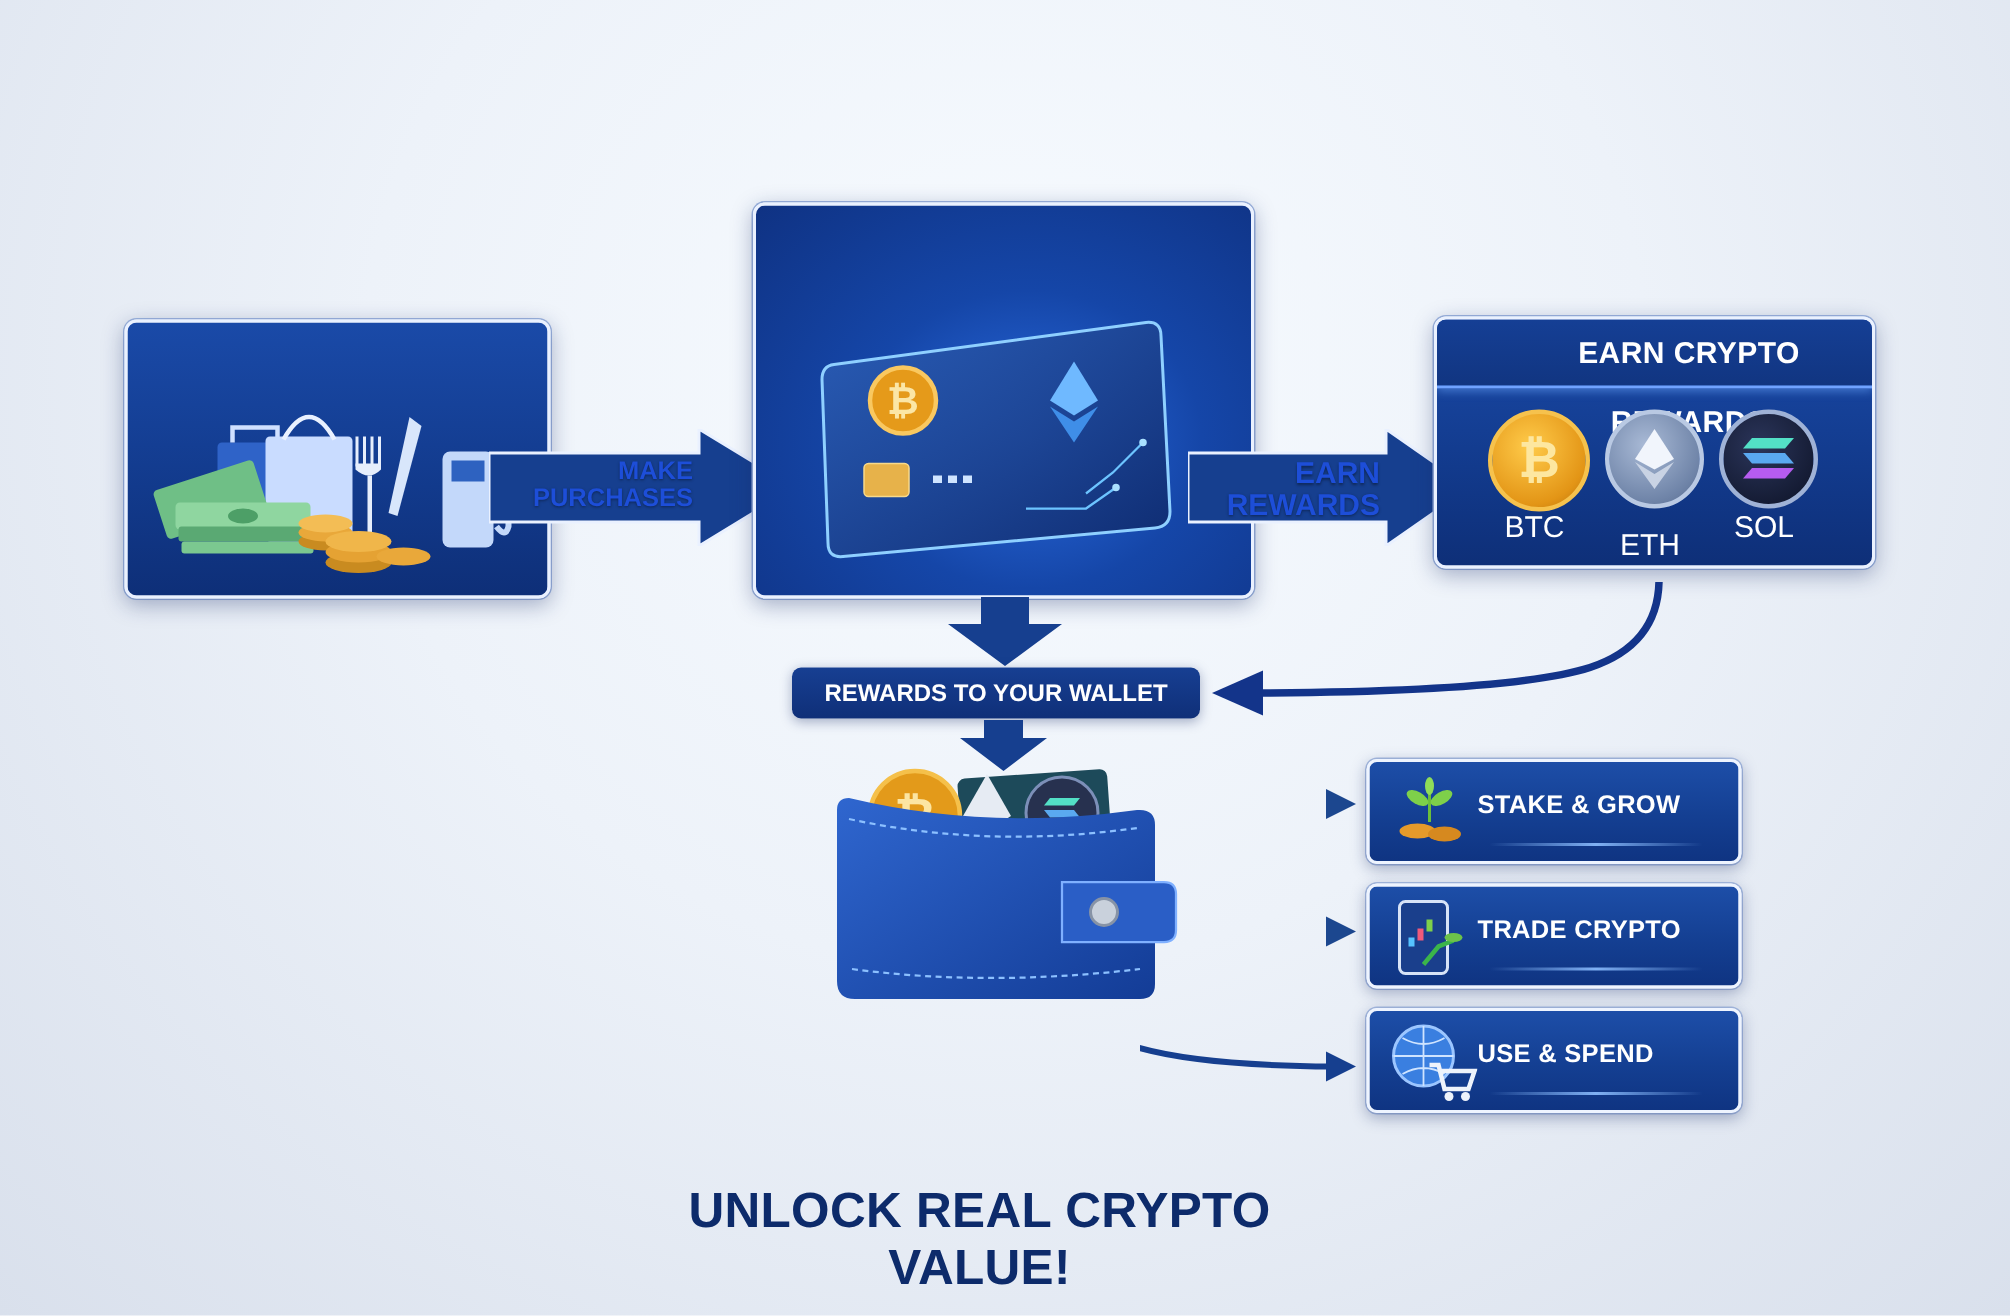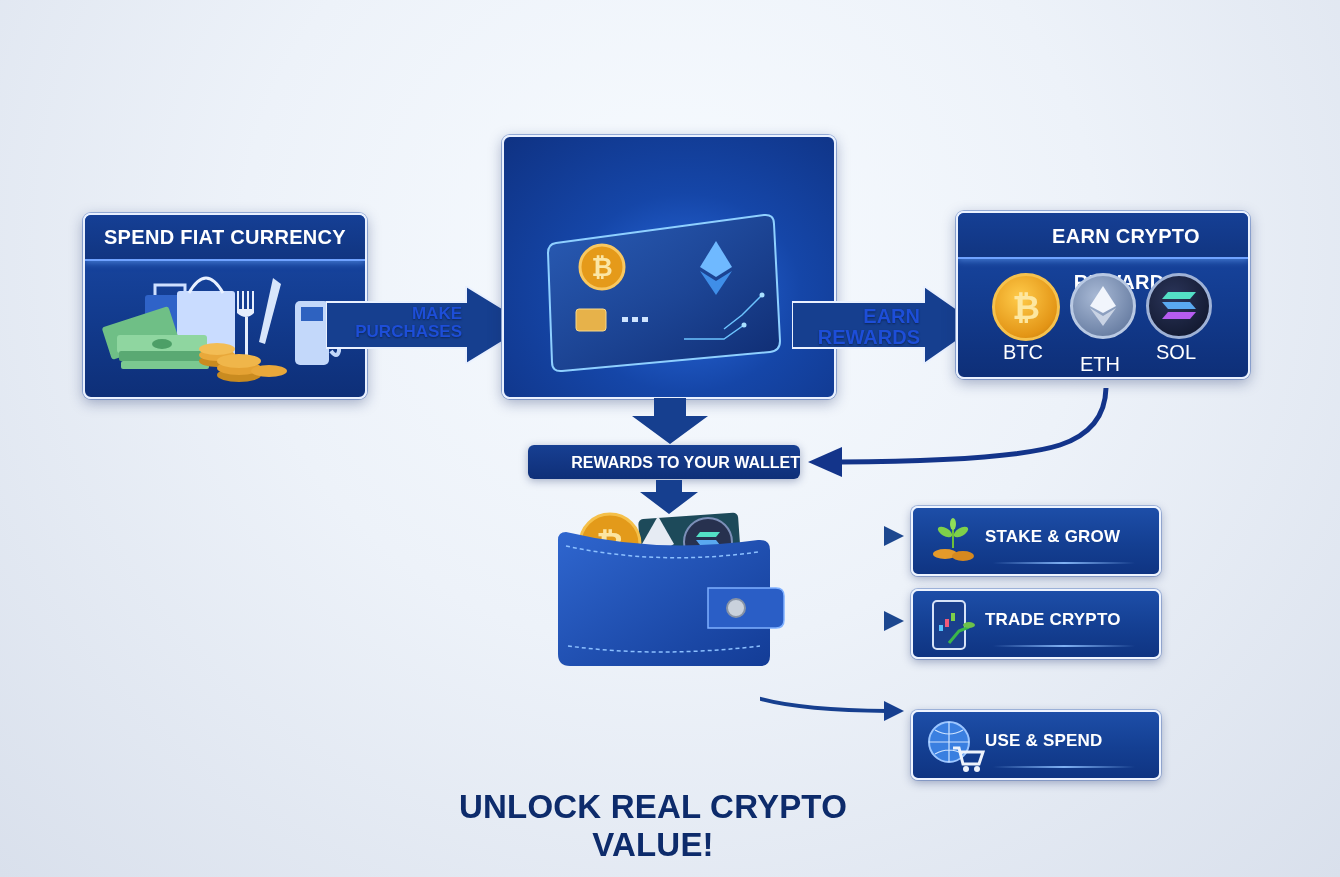--- a/index.html
+++ b/index.html
@@ -50,21 +50,20 @@
   }
   .action-btn .glow {
     position: absolute; left: 80px; right: 24px; bottom: 10px; height: 2px;
     background: linear-gradient(90deg, rgba(90,150,255,0) 0%, rgba(140,190,255,0.9) 50%, rgba(90,150,255,0) 100%);
   }
 </style>
 </head>
 <body>
 
 <div class="panel" style="left:83px; top:213px; width:280px; height:182px;">
-  <div class="panel-head" style="height:44px; line-height:44px; font-size:20px;">SPEND FIAT CURRENCY</div>
   <svg class="abs" style="left:12px; top:58px;" width="260" height="120" viewBox="0 0 260 120">
 
     <g>
       <rect x="48" y="22" width="50" height="60" rx="3" fill="#2f63c8"></rect>
       <path d="M58 22 v-10 h30 v10" stroke="#cfe0ff" stroke-width="3" fill="none"></path>
       <rect x="80" y="18" width="58" height="70" rx="3" fill="#c9dcff"></rect>
       <path d="M92 20 q17 -30 34 0" stroke="#e9f1ff" stroke-width="3" fill="none"></path>
     </g>
 
     <g>
@@ -179,21 +178,21 @@
 </svg>
 
 <svg class="abs" style="left:800px; top:385px;" width="320" height="100" viewBox="0 0 320 100">
   <path d="M306 3 Q305 45 260 60 Q210 76 40 77" stroke="#13348a" stroke-width="5" fill="none"></path>
   <polygon points="8,77 42,62 42,92" fill="#13348a"></polygon>
 </svg>
 
 <div style="position:absolute; left:528px; top:445px; width:272px; height:34px;
             background:linear-gradient(180deg,#173f92,#0f2f78); border-radius:6px;
             box-shadow:0 2px 8px rgba(20,40,100,0.35); color:#fff; font-weight:bold; font-size:16px;
-            text-align:right; line-height:35px;">
+            text-align:center; line-height:35px;">
   <span>REWARDS TO YOUR WALLET</span>
 </div>
 
 <svg class="abs" style="left:640px; top:480px;" width="58" height="34" viewBox="0 0 58 34">
   <path d="M16 0 H42 V12 H58 L29 34 L0 12 H16 Z" fill="#163f8f"></path>
 </svg>
 
 <svg class="abs" style="left:548px; top:506px;" width="240" height="166" viewBox="0 0 240 166">
   <defs>
     <linearGradient id="wal" x1="0" y1="0" x2="1" y2="1">
@@ -263,21 +262,21 @@
     <rect x="10" y="26" width="4" height="6" fill="#56c3ff"></rect>
     <rect x="16" y="20" width="4" height="8" fill="#f05a7a"></rect>
     <rect x="22" y="14" width="4" height="8" fill="#7ed04a"></rect>
     <path d="M20 44 L30 32 L40 28" stroke="#3bb54a" stroke-width="3" fill="none"></path>
     <ellipse cx="40" cy="26" rx="6" ry="3" fill="#6cc24a"></ellipse>
   </svg>
   <div class="label">TRADE CRYPTO</div>
   <div class="glow"></div>
 </div>
 
-<div class="action-btn" style="top:672px;margin-top:38px;">
+<div class="action-btn" style="top:672px;">
   <svg class="abs" style="left:12px; top:6px;" width="60" height="56" viewBox="0 0 60 56">
     <circle cx="24" cy="24" r="20" fill="#3a7fe0" stroke="#9cc6ff" stroke-width="2"></circle>
     <path d="M4 24 H44 M24 4 V44 M10 12 Q24 20 38 12 M10 36 Q24 28 38 36" stroke="#cfe4ff" stroke-width="1.2" fill="none"></path>
     <path d="M28 30 H34 L38 46 H54 L58 34 H36" stroke="#eef3fb" stroke-width="3" fill="none"></path>
     <circle cx="41" cy="51" r="3" fill="#eef3fb"></circle>
       <circle cx="52" cy="51" r="3" fill="#eef3fb"></circle>
   </svg>
   <div class="label">USE &amp; SPEND</div>
   <div class="glow"></div>
 </div>

